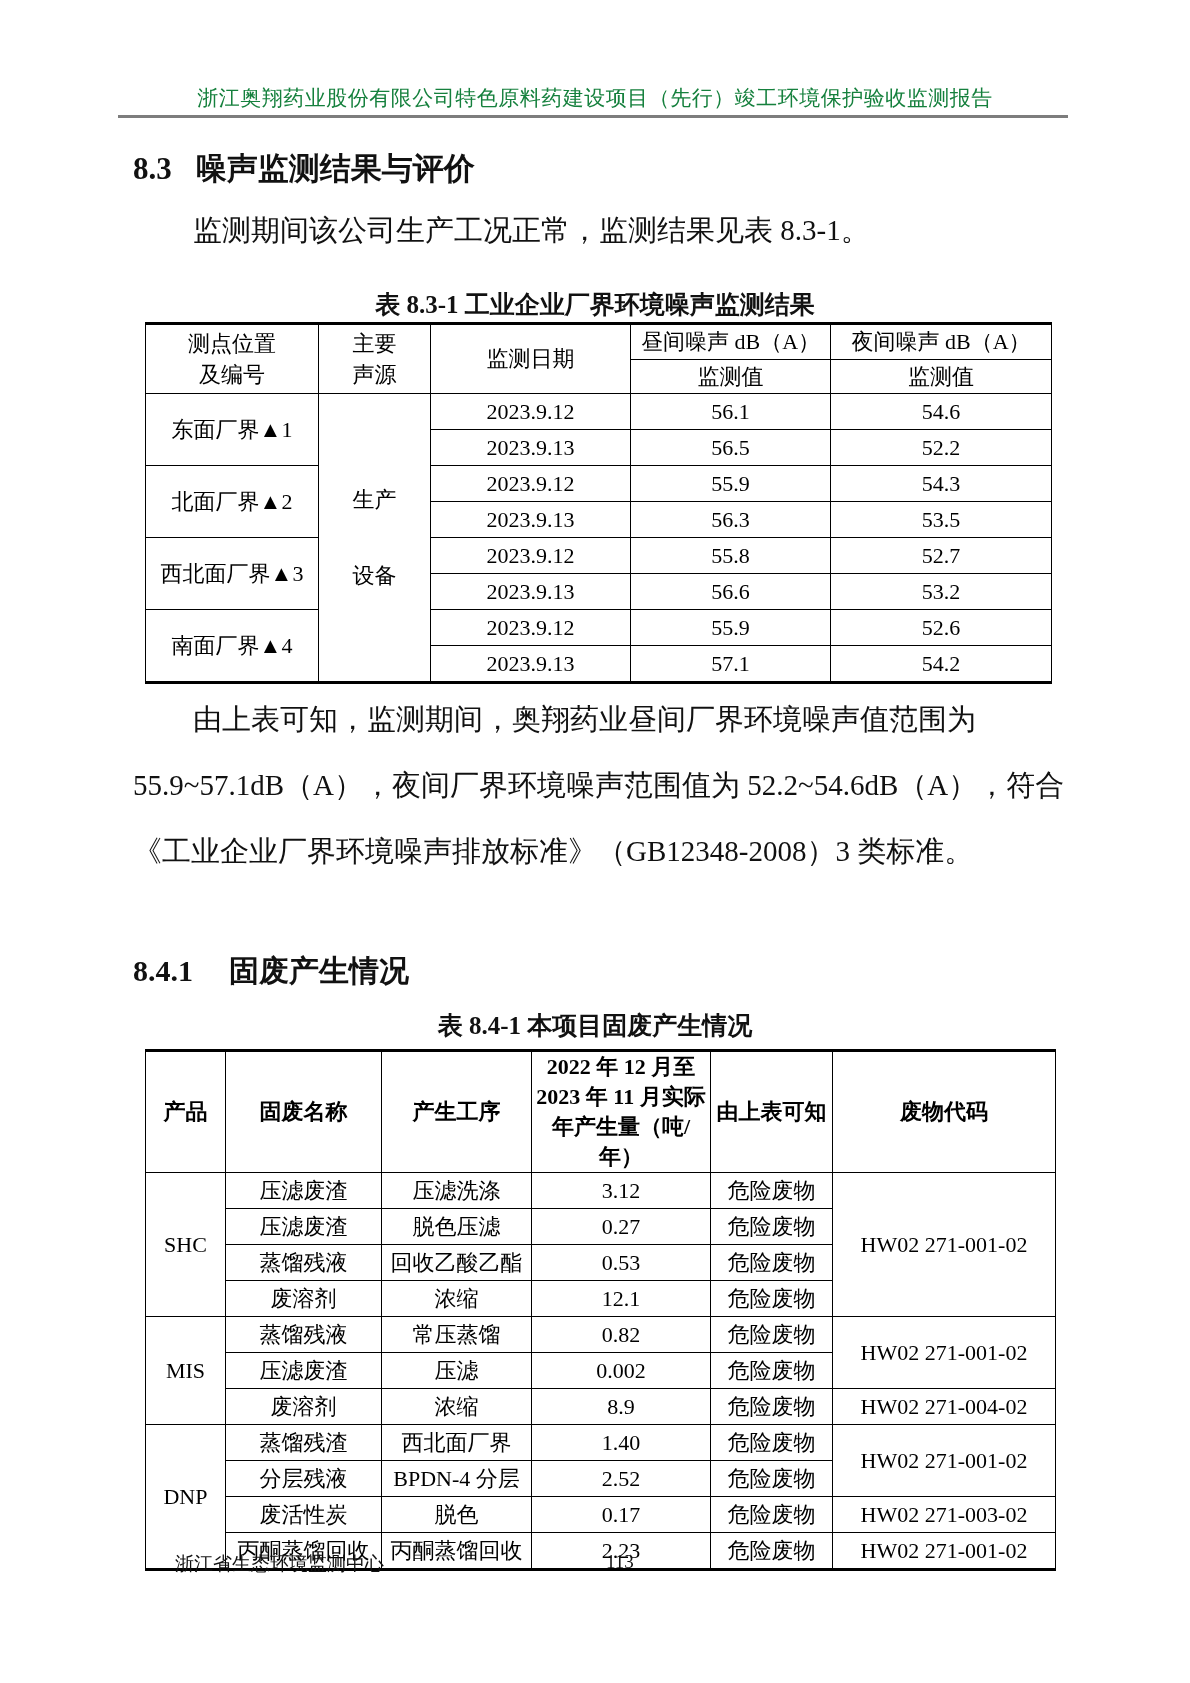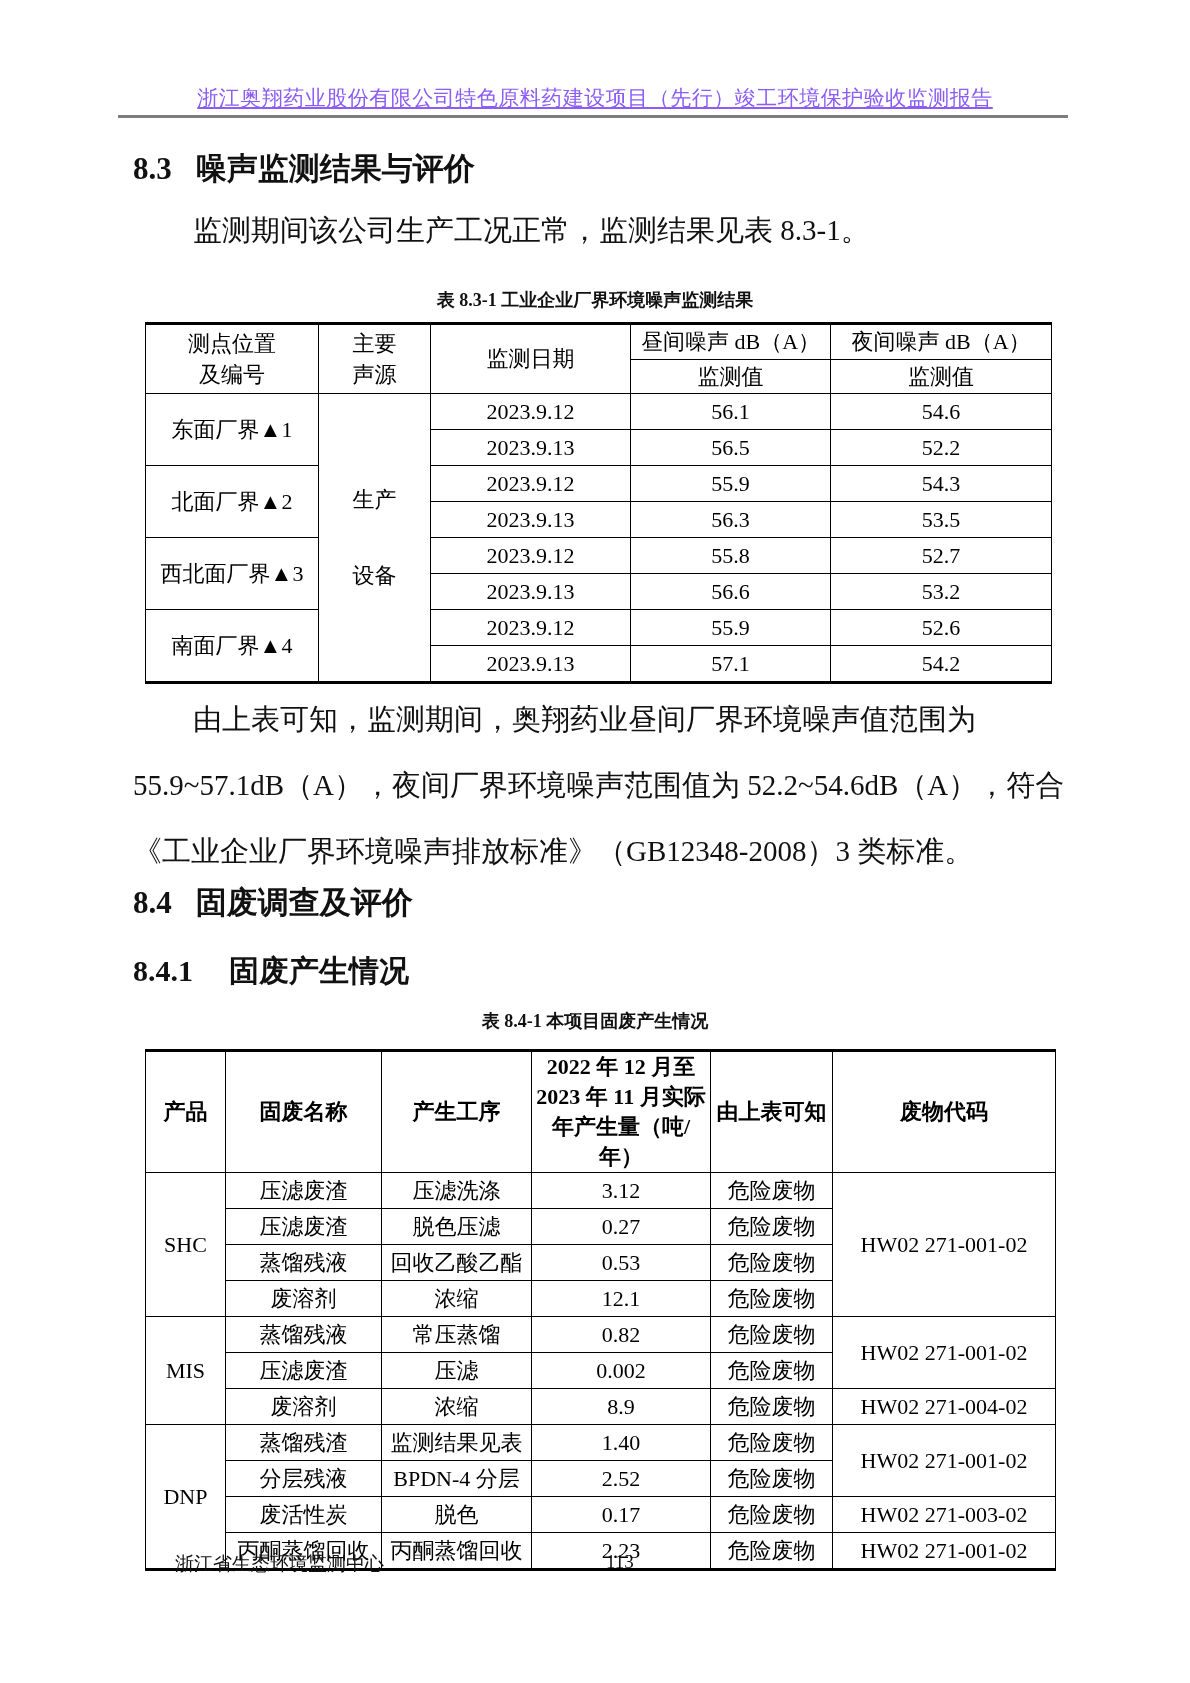--- a/index.html
+++ b/index.html
@@ -7,33 +7,33 @@
     position:relative;
     width:1190px;height:1683px;
     background:#ffffff;
     margin:0 auto;
     font-family:"Liberation Serif","DejaVu Serif",serif;
     color:#111;
     overflow:hidden;
   }
   .abs{position:absolute;}
   
-  .doc-header{top:84px;left:0;right:0;text-align:center;font-size:21px;letter-spacing:0.5px;color:#8b5cf6;text-decoration:underline;}
+  .doc-header{top:84px;left:0;right:0;text-align:center;font-size:21px;letter-spacing:0.5px;color:#15803d;}
   .header-rule{top:115px;left:118px;width:950px;height:3px;background:#7d7d7d;}
   
   .h2{left:133px;font-size:31px;font-weight:bold;white-space:nowrap;}
   .h2 .num{margin-right:24px;}
   .h3{left:133px;font-size:30px;font-weight:bold;white-space:nowrap;}
   .h3 .num{margin-right:36px;}
   
   .para1{top:211px;left:133px;width:930px;font-size:29px;text-indent:60px;}
   .para2{top:686px;left:133px;width:940px;font-size:29px;line-height:66px;}
   .para2 .ln1{text-indent:60px;}
   
-  .tbl-title{left:0;right:0;text-align:center;font-size:18px;font-weight:bold;}
+  .tbl-title{left:0;right:0;text-align:center;font-size:25px;font-weight:bold;}
   
   table.doc{border-collapse:collapse;table-layout:fixed;font-size:22px;color:#000;}
   table.doc td{border:1px solid #000;text-align:center;vertical-align:middle;padding:0;overflow:hidden;}
   table.doc{border-top:3px solid #000;border-bottom:3px solid #000;}
   
   .t1{top:322px;left:145px;width:906px;}
   .t1 tr.hdr1 td{height:34px;}
   .t1 tr.hdr2 td{height:33px;}
   .t1 td.twolines div{line-height:31px;}
   .t1 tr.data td{height:35px;}
@@ -141,23 +141,20 @@
     </tr>
   </tbody>
     </table>
 
   <div class="abs para2">
     <div class="ln1">由上表可知，监测期间，奥翔药业昼间厂界环境噪声值范围为</div>
     <div>55.9~57.1dB（A），夜间厂界环境噪声范围值为 52.2~54.6dB（A），符合</div>
     <div>《工业企业厂界环境噪声排放标准》（GB12348-2008）3 类标准。</div>
   </div>
 
-  <div class="abs h2" style="top:882px;">
-    <span class="num">8.4</span><span>固废调查及评价</span>
-  </div>
 
   <div class="abs h3" style="top:951px;">
     <span class="num">8.4.1</span><span>固废产生情况</span>
   </div>
 
   <div class="abs tbl-title" style="top:1009px;">表 8.4-1  本项目固废产生情况</div>
 
   <table class="abs doc t2">
     <colgroup>
       <col style="width:80px">
@@ -226,21 +223,21 @@
       <td>废溶剂</td>
       <td>浓缩</td>
       <td>8.9</td>
       <td>危险废物</td>
       <td>HW02 271-004-02</td>
     </tr>
 
     <tr class="data">
       <td rowspan="4">DNP</td>
       <td>蒸馏残渣</td>
-      <td>监测结果见表</td>
+      <td>西北面厂界</td>
       <td>1.40</td>
       <td>危险废物</td>
       <td rowspan="2">HW02 271-001-02</td>
     </tr>
     <tr class="data">
       <td>分层残液</td>
       <td>BPDN-4 分层</td>
       <td>2.52</td>
       <td>危险废物</td>
     </tr>

